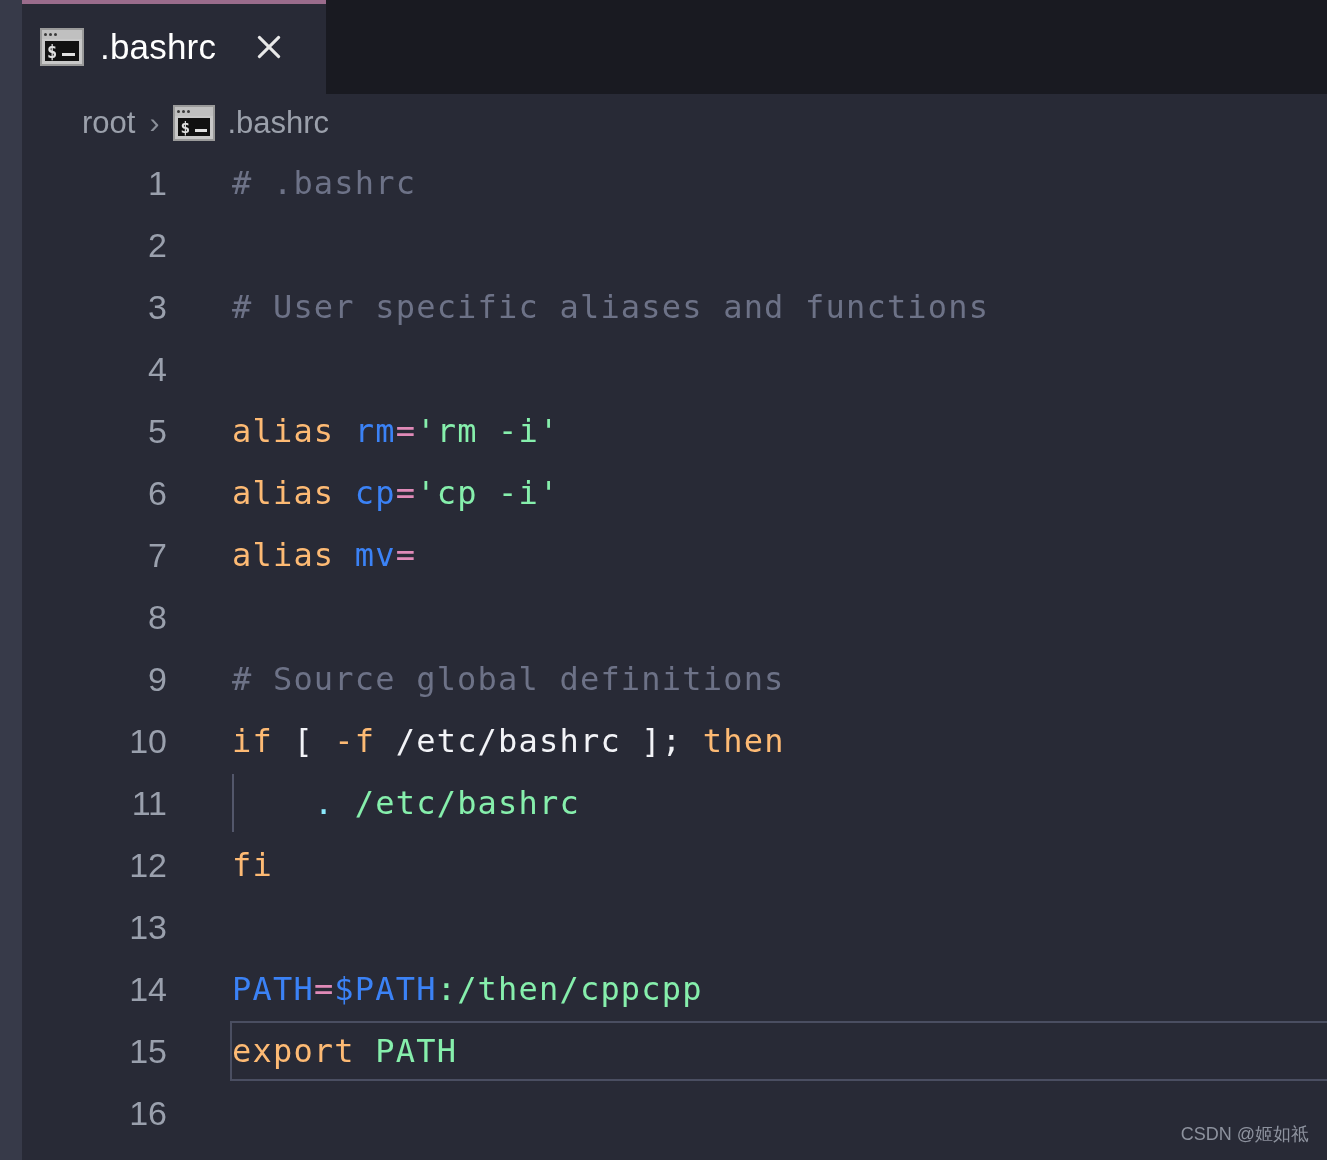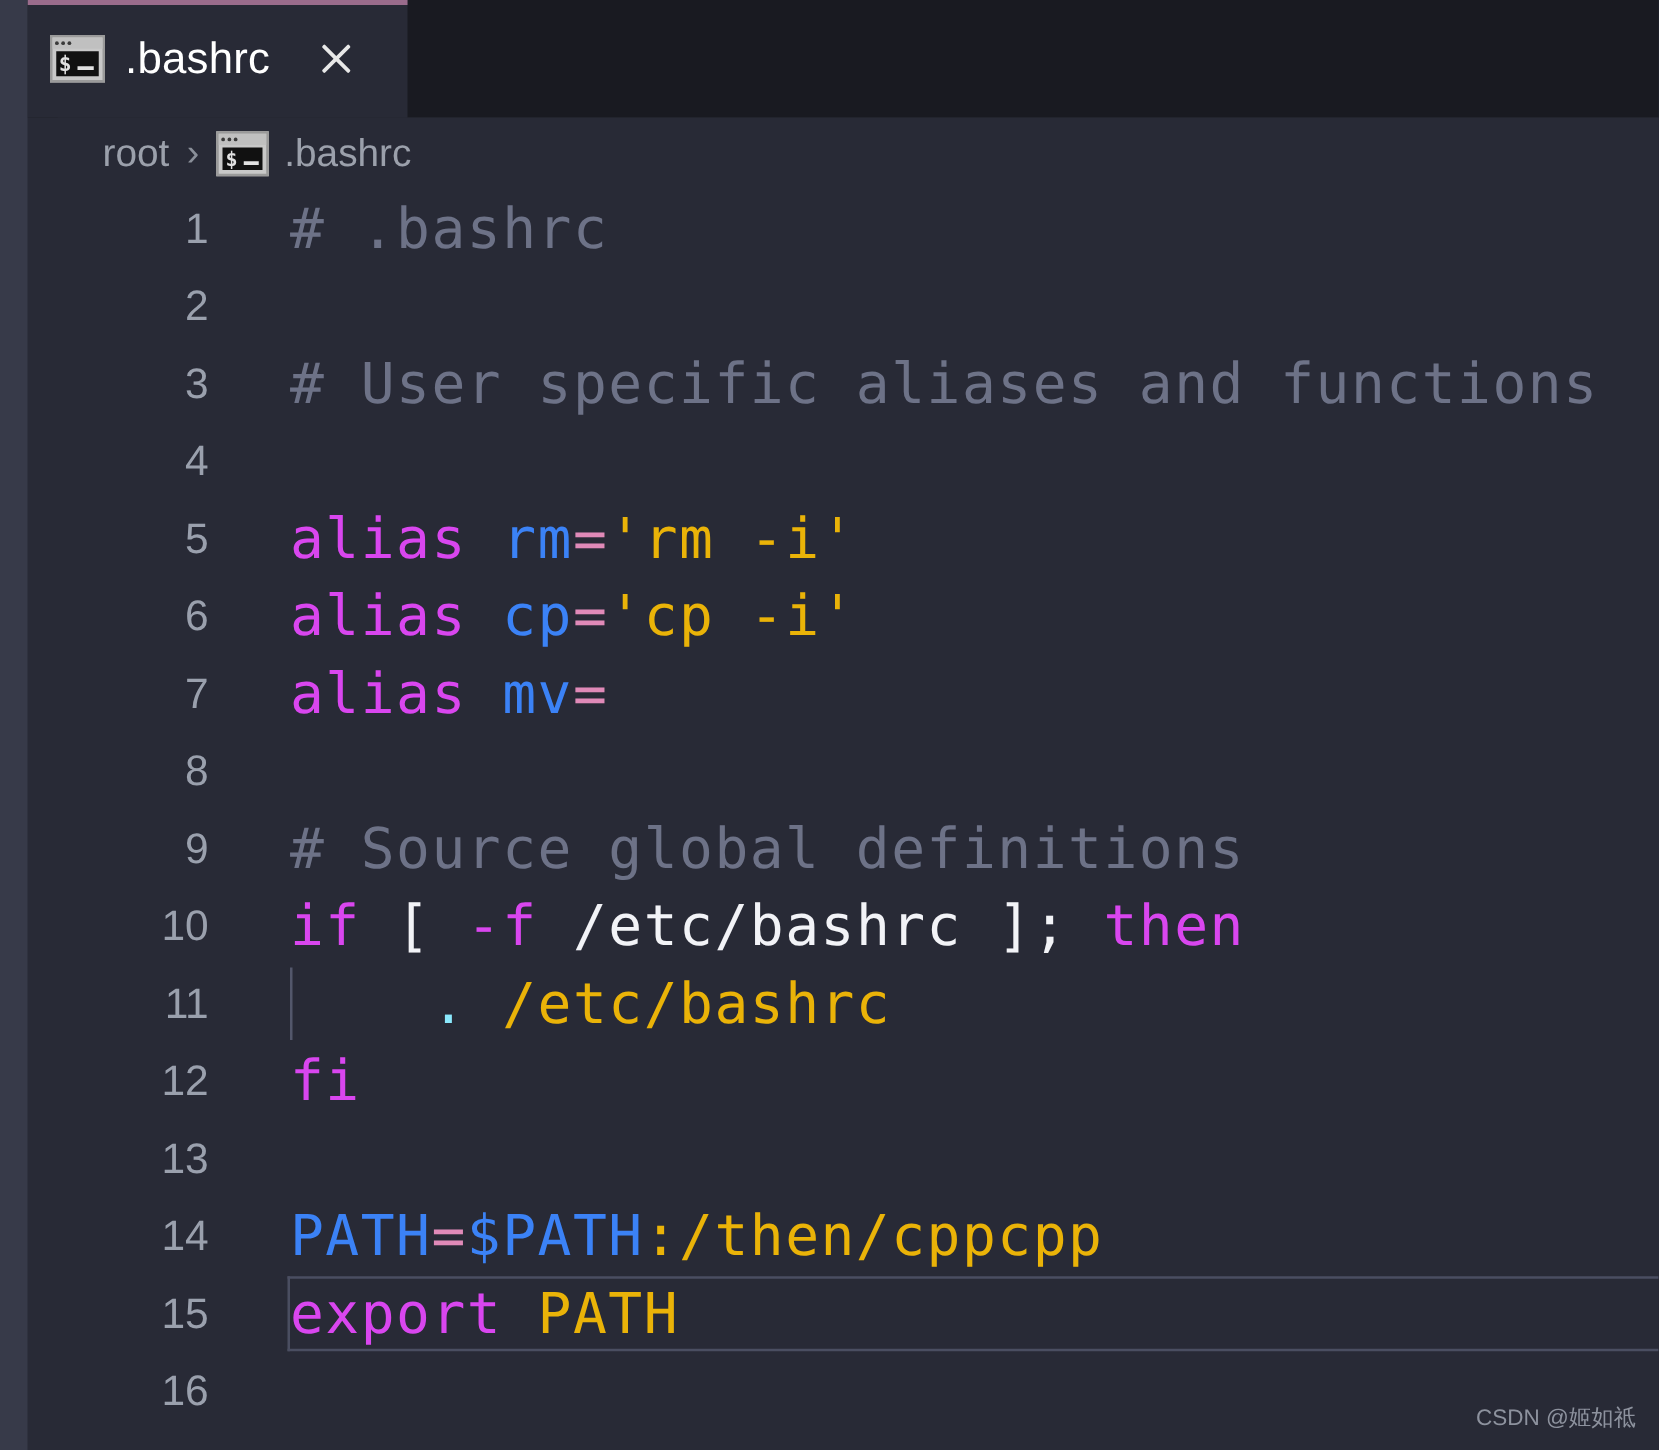--- a/index.html
+++ b/index.html
@@ -209,21 +209,21 @@
   }
 
   .line-content {
     flex: 1 1 auto;
     position: relative;
     height: 62px;
     display: flex;
     align-items: center;
     padding-left: 57px;
     font-family: "DejaVu Sans Mono", monospace;
-    font-size: 45px;
+    font-size: 32px;
     letter-spacing: 1.2px;
     white-space: pre;
     line-height: 62px;
   }
 
   
   .code-line.current .line-content::before {
     content: "";
     position: absolute;
     left: 55px;
@@ -240,23 +240,23 @@
     position: absolute;
     left: 57px;
     top: 2px;
     bottom: 2px;
     width: 2px;
     background: #53576b;
   }
 
   
   .t-comment  { color: #6d7287; }
-  .t-keyword  { color: #d946ef; }
+  .t-keyword  { color: #fdba74; }
   .t-var      { color: #3b82f6; }
-  .t-string   { color: #eab308; }
+  .t-string   { color: #86efac; }
   .t-plain    { color: #f2f3f7; }
   .t-cyan     { color: #8be9fd; }
   .t-op       { color: #e08ab8; }
 
   
   .watermark {
     position: absolute;
     right: 18px;
     bottom: 14px;
     color: #8d929e;

